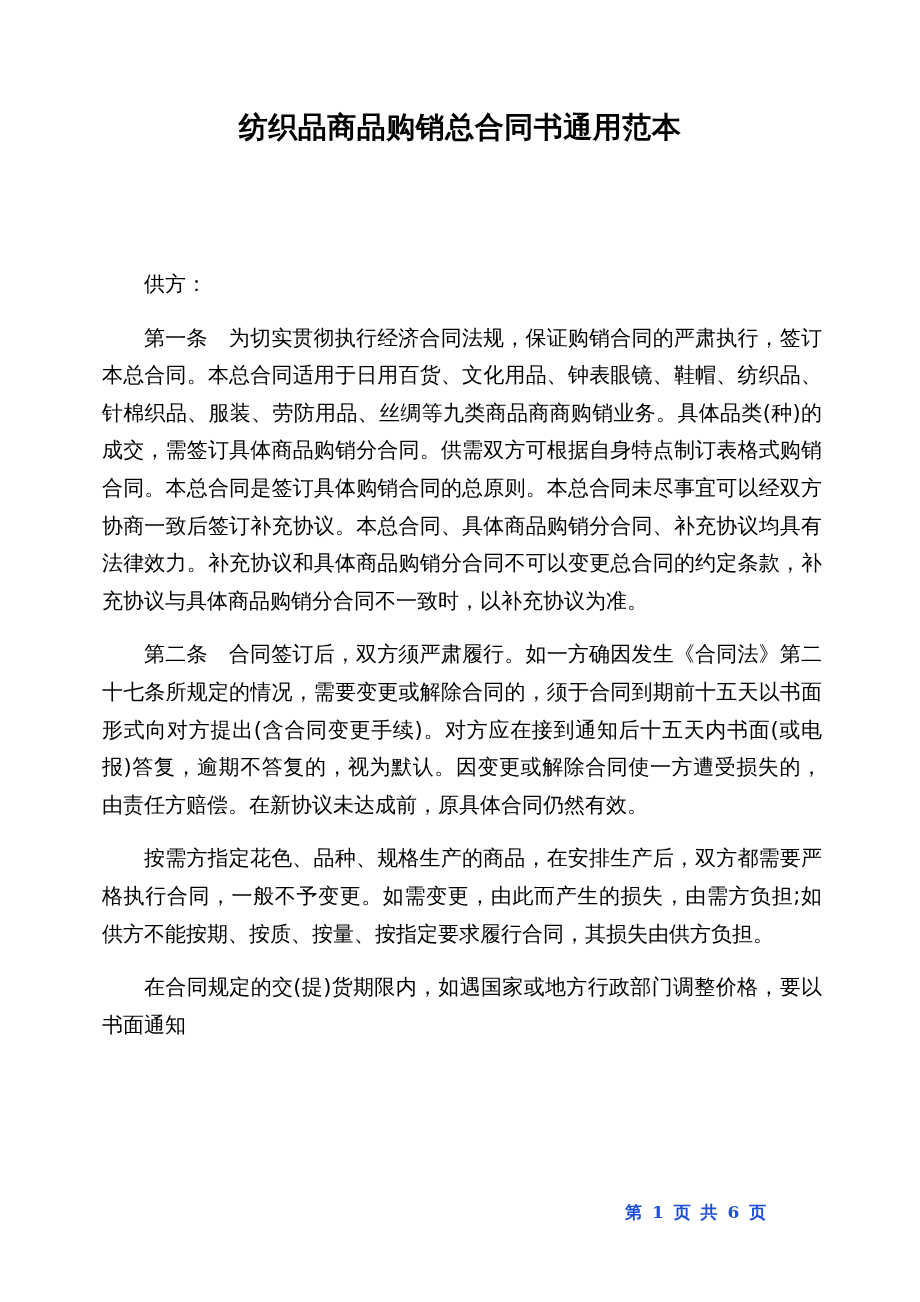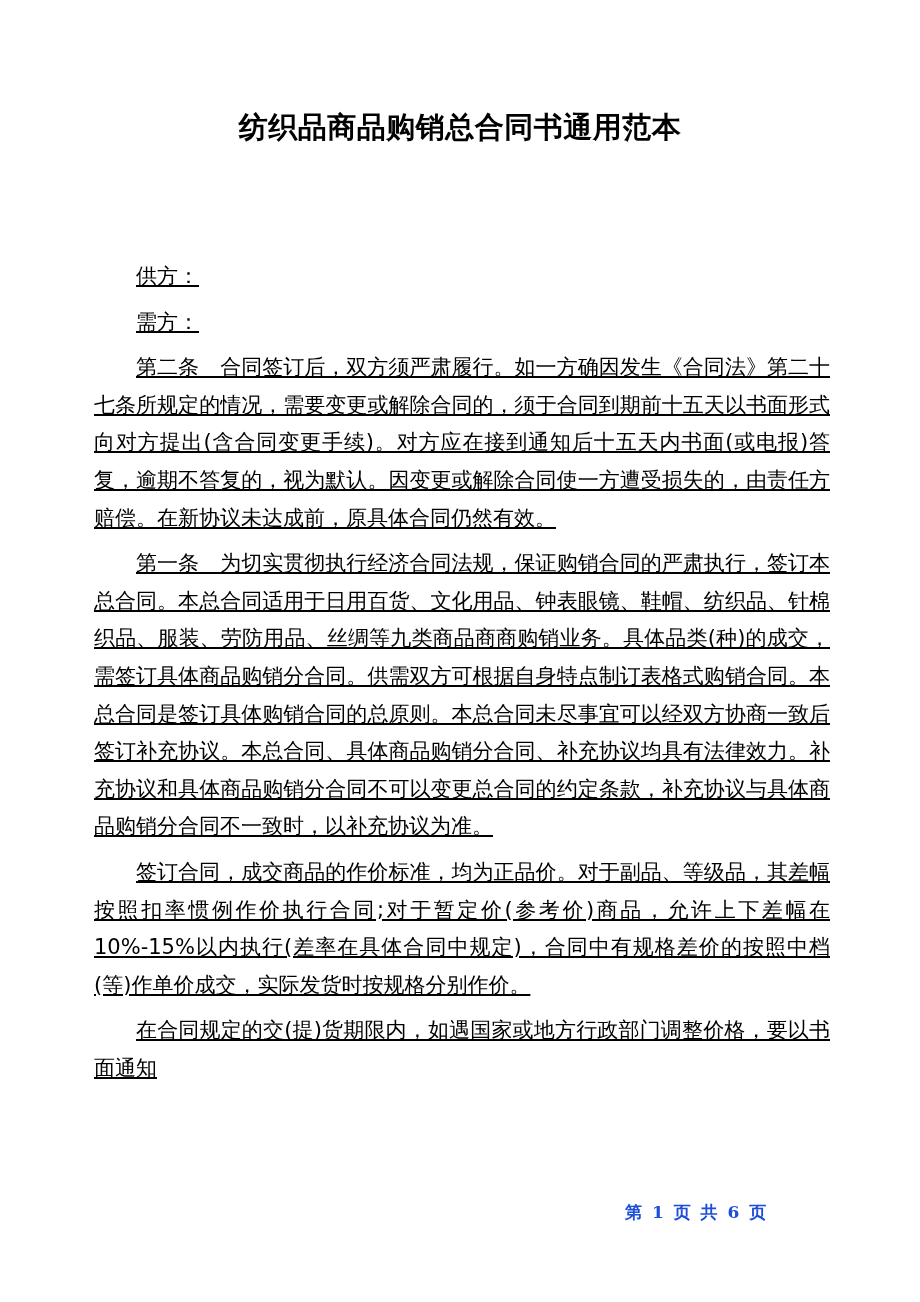--- a/index.html
+++ b/index.html
@@ -38,22 +38,21 @@
     width: 752px;
     height: 945px;
     overflow: hidden;
     font-size: 21px;
     line-height: 37.6px;
     text-align: justify;
     color: #000000;
   }
   .para {
     text-indent: 2em;
-    margin: 8px;
-    text-decoration: underline;
+    margin: 16px;
   }
   .doc-footer {
     position: absolute;
     top: 1200px;
     left: 0;
     width: 920px;
     height: 34px;
     font-family: "DejaVu Serif", "Liberation Serif", serif;
     font-size: 17px;
     line-height: 28px;
@@ -75,24 +74,23 @@
 </style>
 </head>
 <body>
 
 <div class="page">
 
   <div class="doc-title">纺织品商品购销总合同书通用范本</div>
 
   <div class="doc-body">
       <div class="para">供方：</div>
-      <div class="para">需方：</div>
+      <div class="para">第一条　为切实贯彻执行经济合同法规，保证购销合同的严肃执行，签订本总合同。本总合同适用于日用百货、文化用品、钟表眼镜、鞋帽、纺织品、针棉织品、服装、劳防用品、丝绸等九类商品商商购销业务。具体品类(种)的成交，需签订具体商品购销分合同。供需双方可根据自身特点制订表格式购销合同。本总合同是签订具体购销合同的总原则。本总合同未尽事宜可以经双方协商一致后签订补充协议。本总合同、具体商品购销分合同、补充协议均具有法律效力。补充协议和具体商品购销分合同不可以变更总合同的约定条款，补充协议与具体商品购销分合同不一致时，以补充协议为准。</div>
       <div class="para">第二条　合同签订后，双方须严肃履行。如一方确因发生《合同法》第二十七条所规定的情况，需要变更或解除合同的，须于合同到期前十五天以书面形式向对方提出(含合同变更手续)。对方应在接到通知后十五天内书面(或电报)答复，逾期不答复的，视为默认。因变更或解除合同使一方遭受损失的，由责任方赔偿。在新协议未达成前，原具体合同仍然有效。</div>
-      <div class="para">第一条　为切实贯彻执行经济合同法规，保证购销合同的严肃执行，签订本总合同。本总合同适用于日用百货、文化用品、钟表眼镜、鞋帽、纺织品、针棉织品、服装、劳防用品、丝绸等九类商品商商购销业务。具体品类(种)的成交，需签订具体商品购销分合同。供需双方可根据自身特点制订表格式购销合同。本总合同是签订具体购销合同的总原则。本总合同未尽事宜可以经双方协商一致后签订补充协议。本总合同、具体商品购销分合同、补充协议均具有法律效力。补充协议和具体商品购销分合同不可以变更总合同的约定条款，补充协议与具体商品购销分合同不一致时，以补充协议为准。</div>
-      <div class="para">签订合同，成交商品的作价标准，均为正品价。对于副品、等级品，其差幅按照扣率惯例作价执行合同;对于暂定价(参考价)商品，允许上下差幅在 10%-15%以内执行(差率在具体合同中规定)，合同中有规格差价的按照中档(等)作单价成交，实际发货时按规格分别作价。</div>
+      <div class="para">按需方指定花色、品种、规格生产的商品，在安排生产后，双方都需要严格执行合同，一般不予变更。如需变更，由此而产生的损失，由需方负担;如供方不能按期、按质、按量、按指定要求履行合同，其损失由供方负担。</div>
       <div class="para">在合同规定的交(提)货期限内，如遇国家或地方行政部门调整价格，要以书面通知</div>
     </div>
 
   <div class="doc-footer">
     <span class="footer-page">第 1 页 共 6 页</span>
   </div>
 
 </div>
 
 </body></html>

